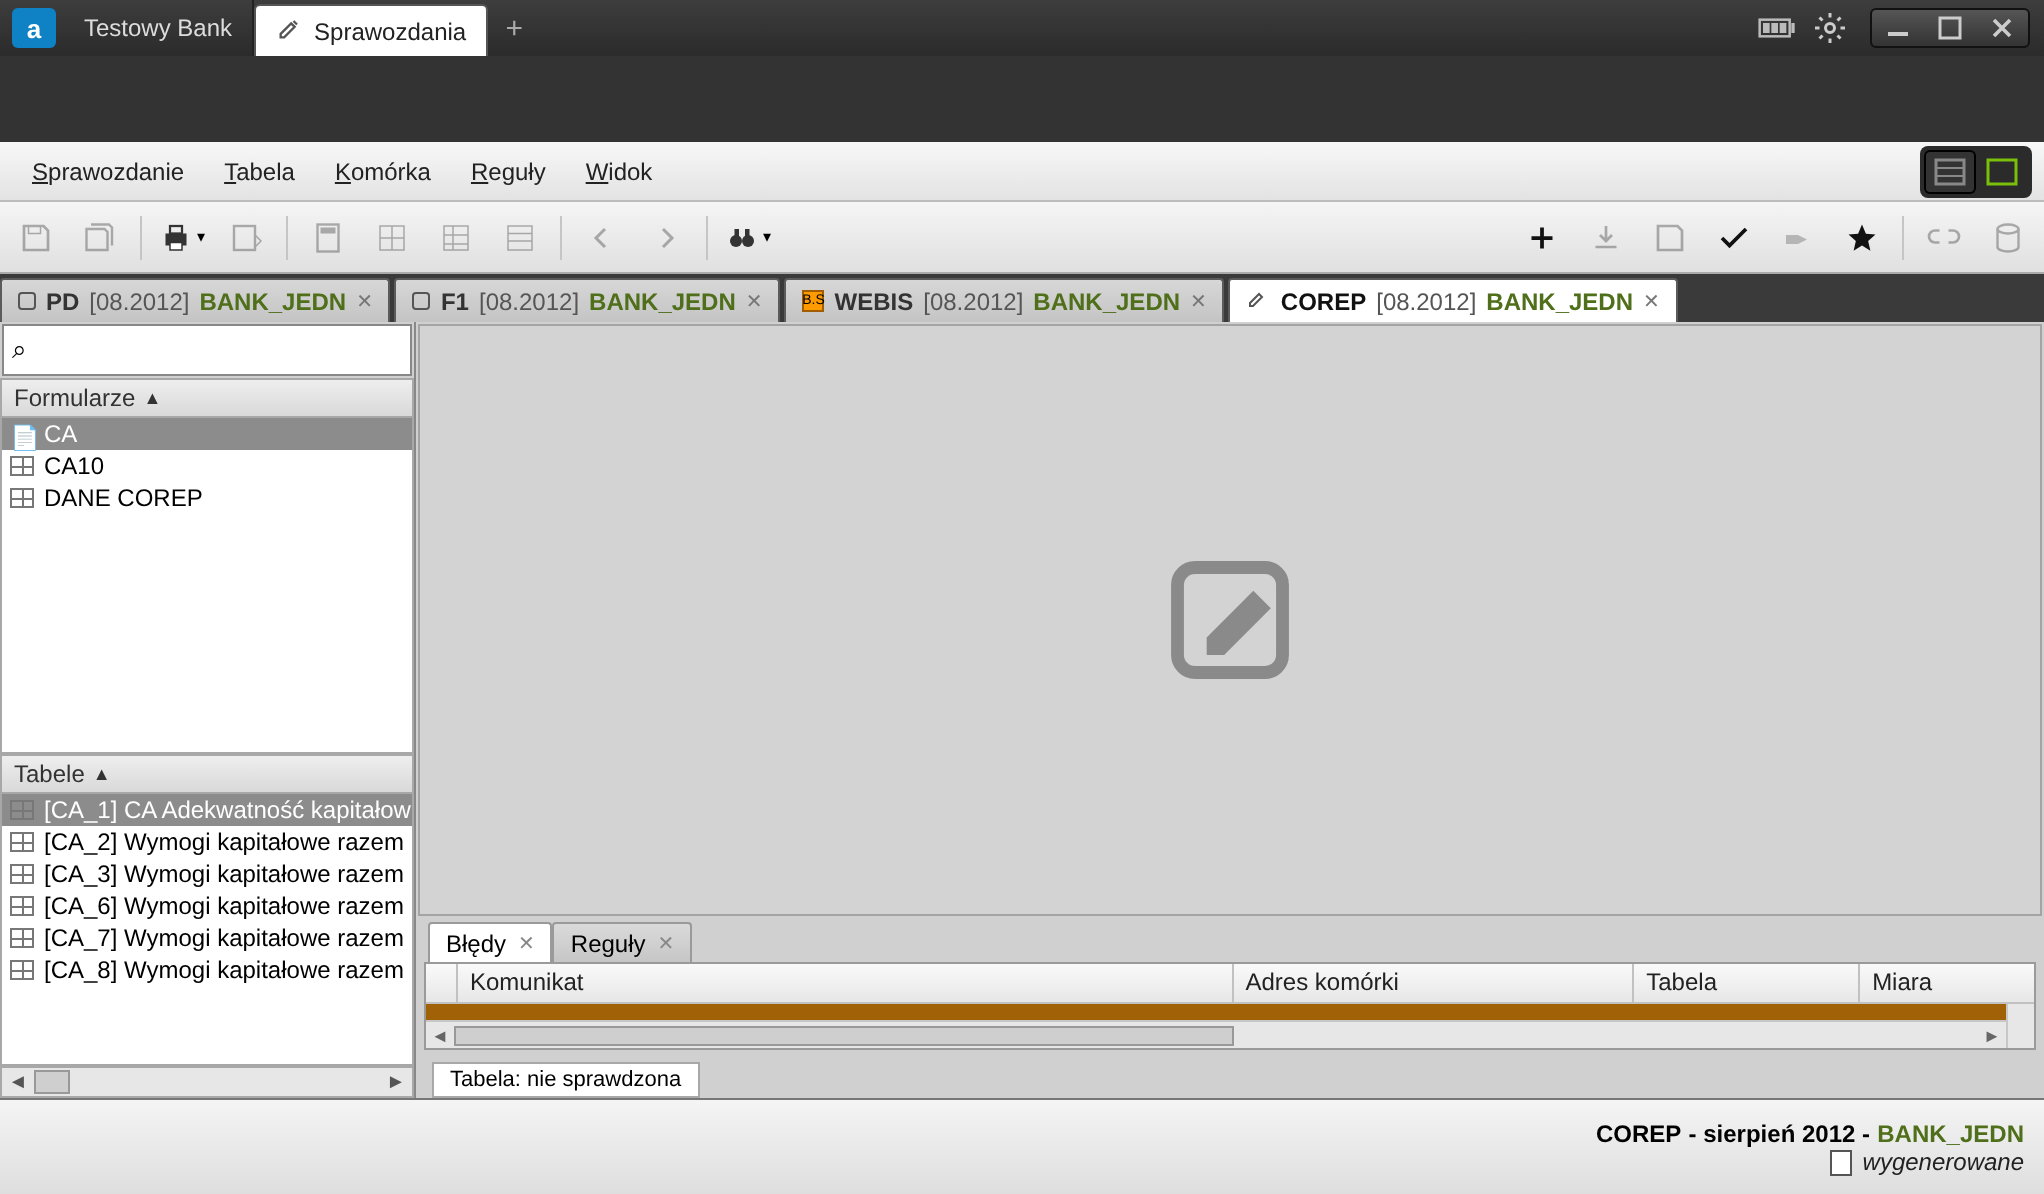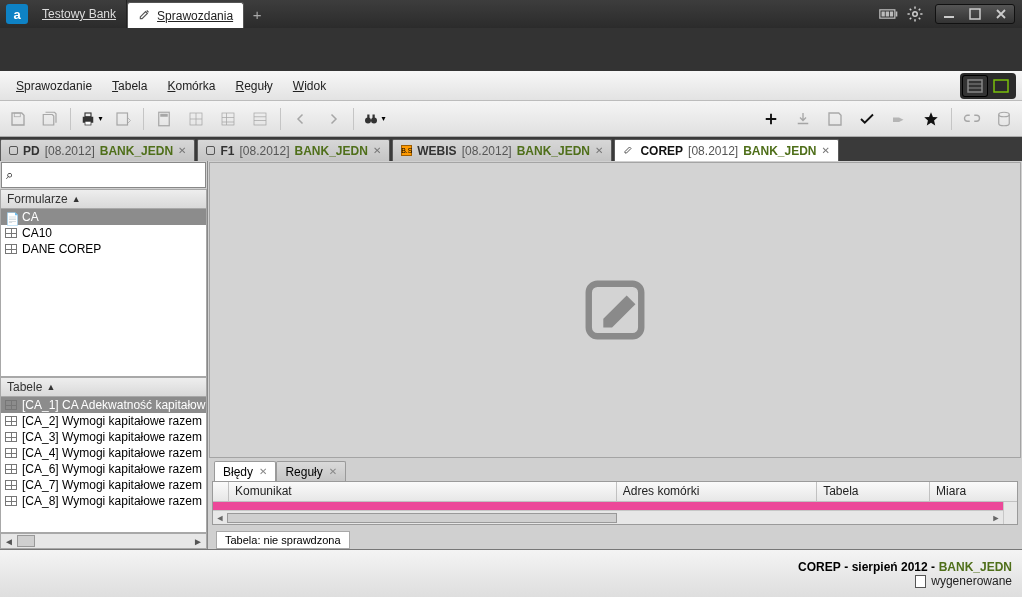--- a/index.html
+++ b/index.html
@@ -1,21 +1,21 @@
 <!DOCTYPE html>
 <html><head>
 <meta charset="utf-8">
 <style>
   * { box-sizing: border-box; margin: 0; padding: 0; font-family: Tahoma, Arial, sans-serif; font-size: 12px; }
   body { width: 1022px; height: 597px; background: #333; display: flex; flex-direction: column; overflow: hidden; }
   
   
   .titlebar { height: 28px; background: linear-gradient(#3d3d3d,#2b2b2b); display: flex; align-items: stretch; }
   .titlebar .app-icon { width: 22px; height: 20px; background: #0e82c5; color: #fff; font-weight: bold; border-radius: 3px; display: flex; align-items: center; justify-content: center; margin: 4px 4px 4px 6px; font-size: 13px;}
-  .titlebar .ttab { min-width:80px; display: flex; align-items: center; padding: 0 10px; color: #ddd; border-right:1px solid #222; position:relative;text-decoration:underline;}
+  .titlebar .ttab { min-width:80px; display: flex; align-items: center; padding: 0 10px; color: #ddd; border-right:1px solid #222; position:relative;}
   .titlebar .ttab.active { background: #fff; color: #222; border:1px solid #555; border-bottom:none; margin-top:2px; border-radius:3px 3px 0 0;}
   .titlebar .ttab .tabicon{ margin-right:5px; font-size:13px;}
   .titlebar .add-tab { width:26px; display:flex; align-items:center; justify-content:center; color:#aaa; font-size:15px;}
   .titlebar .spacer { flex:1;}
   .titlebar .win-btns { display:flex; align-items:center; gap:0; padding:0 4px;}
   .titlebar .win-btns .grp{display:flex; background:linear-gradient(#555,#333); border:1px solid #111; border-radius:3px; margin:3px 3px;}
   .titlebar .win-btns .wbtn{ width:26px; height:18px; display:flex; align-items:center; justify-content:center; color:#ccc;}
   .titlebar .icon-single{width:22px;height:22px;display:flex;align-items:center;justify-content:center;color:#bbb; margin:3px 2px;}
   
   
@@ -76,37 +76,37 @@
   
   .main{flex:1; display:flex; flex-direction:column; min-width:0;}
   .canvas{flex:1; background:#d3d3d3; display:flex; align-items:center; justify-content:center; border:1px solid #a4a4a4; margin:1px;}
   .canvas svg{width:70px;height:70px;}
   
   .bottom-tabs{height:22px; display:flex; align-items:flex-end; gap:0; padding-left:6px;}
   .bottom-tabs .btab{ height:20px; background:#fff; border:1px solid #9a9a9a; border-bottom:none; padding:2px 8px; display:flex; align-items:center; gap:6px; font-size:11px; border-radius:2px 2px 0 0;}
   .bottom-tabs .btab.inactive{background:linear-gradient(#dadada,#c6c6c6);}
   .bottom-tabs .btab .x{color:#888; font-size:10px;}
   
-  .grid-area{height:44px; background:#ec4899; border:1px solid #9a9a9a; margin:0 4px 0 4px; position:relative;}
+  .grid-area{height:44px; background:#a16207; border:1px solid #9a9a9a; margin:0 4px 0 4px; position:relative;}
   .grid-head{display:flex; height:20px; background:linear-gradient(#fafafa,#e7e7e7); border-bottom:1px solid #c1c1c1;}
   .grid-head .col{border-right:1px solid #c1c1c1; padding:2px 6px; color:#222;}
   .grid-body-scroll{position:absolute; bottom:0; left:0; right:14px; height:14px; background:#e7e7e7; border-top:1px solid #c7c7c7; display:flex; align-items:center;}
   .grid-body-scroll .arr{width:14px;text-align:center;font-size:9px;color:#666;}
   .grid-body-scroll .thumb{height:10px;width:390px;background:#cfcfcf;border:1px solid #999;}
   .grid-vsc{position:absolute;right:0;top:20px;bottom:0;width:14px;background:#e7e7e7;border-left:1px solid #c7c7c7;}
   
   .status-under{height:24px; display:flex; align-items:flex-end; padding-left:8px;}
   .status-under .chip{background:#fff; border:1px solid #a8a8a8; padding:2px 8px; font-size:11px;}
   
   
   .footer{height:48px; background:linear-gradient(#f4f4f4,#dedede); border-top:1px solid #777; display:flex; flex-direction:column; align-items:flex-end; justify-content:center; padding:4px 10px;}
   .footer .line1{font-size:13px;}
   .footer .line1 b{font-weight:bold;}
   .footer .line1 .bank{color:#4f6f1a; font-weight:bold;}
-  .footer .line2{font-size:11px; color:#222; display:flex; align-items:center; gap:5px;}
+  .footer .line2{font-size:11px; color:#222; display:flex; align-items:center; gap:5px;font-style:italic;}
   .footer .paper-ico{width:11px; height:13px; border:1px solid #555; background:#fff; position:relative;}
   
 </style>
 </head>
 <body>
 
 <div class="titlebar">
   <div class="app-icon">a</div>
   <div class="ttab">
     <span>Testowy Bank</span>
@@ -369,24 +369,20 @@
       <div class="row">
           <span class="ricon grid-ico"></span>
           <span>[CA_2] Wymogi kapitałowe razem</span>
         </div>
       <div class="row">
           <span class="ricon grid-ico"></span>
           <span>[CA_3] Wymogi kapitałowe razem</span>
         </div>
       <div class="row">
           <span class="ricon grid-ico"></span>
-          <span>[CA_4] Wymogi kapitałowe razem</span>
-        </div>
-      <div class="row">
-          <span class="ricon grid-ico"></span>
           <span>[CA_6] Wymogi kapitałowe razem</span>
         </div>
       <div class="row">
           <span class="ricon grid-ico"></span>
           <span>[CA_7] Wymogi kapitałowe razem</span>
         </div>
       <div class="row">
           <span class="ricon grid-ico"></span>
           <span>[CA_8] Wymogi kapitałowe razem</span>
         </div>

